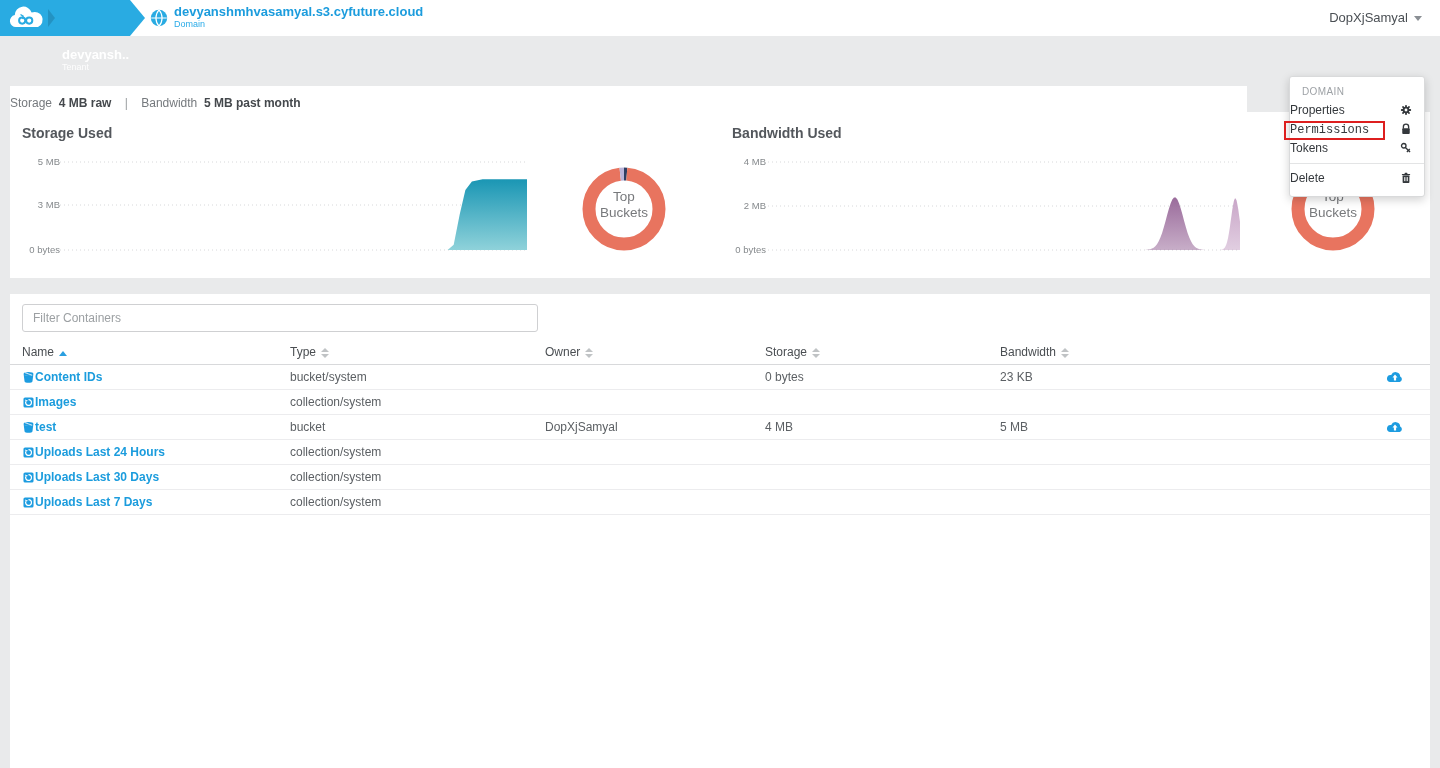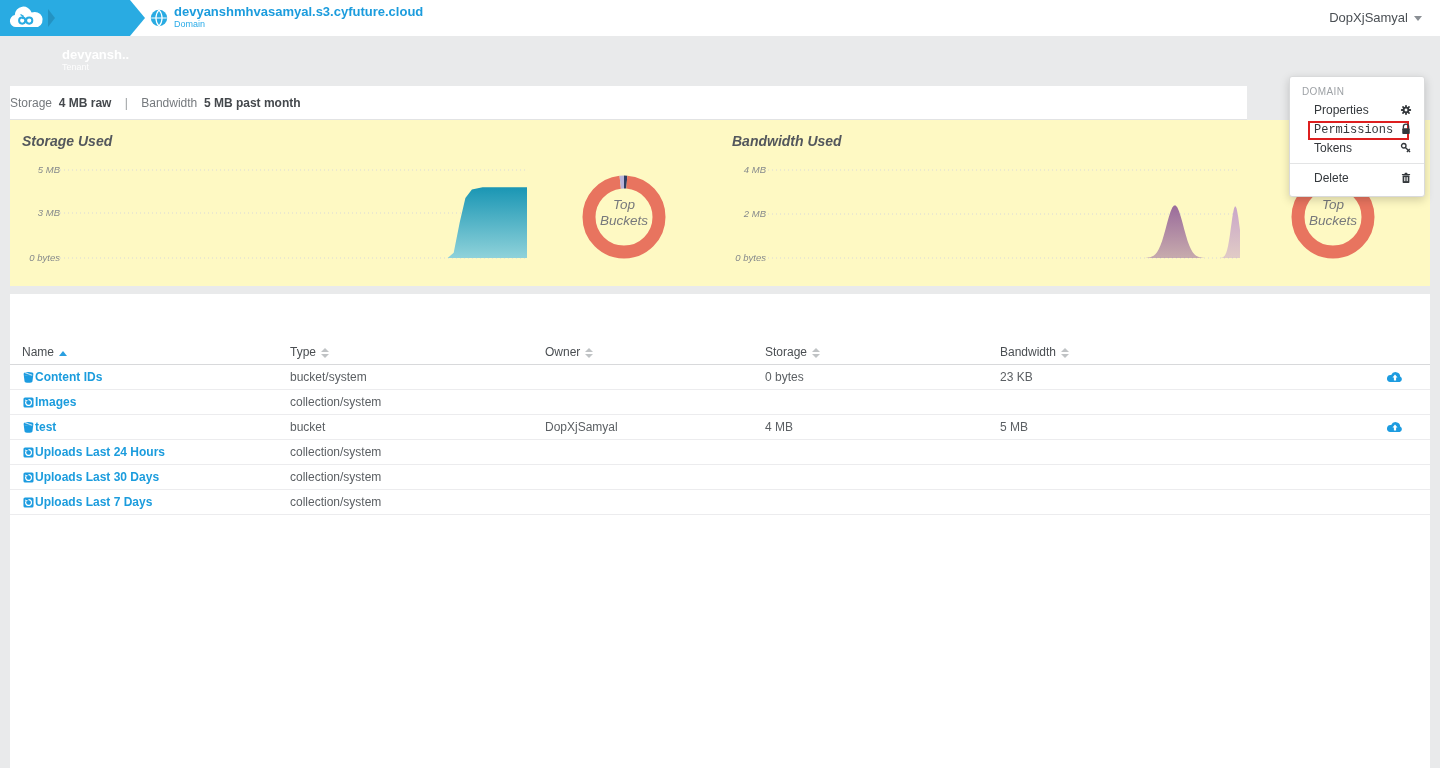--- a/index.html
+++ b/index.html
@@ -31,21 +31,21 @@
   .add-btn b { font-weight:bold; }
   .gear-btn { position:absolute; left:1399px; top:9px; height:25px; line-height:25px; cursor:pointer; }
   .gear-btn .caret { border-top-color:#9aa0a8; margin-left:4px; }
 
   
   .summary { position:absolute; left:10px; top:86px; width:1237px; height:34px; background:#fff; border-bottom:1px solid #e2e3e4; font-size:12px; line-height:34px; color:#75797d; padding-left:0; }
   .summary b { color:#44484c; }
   .summary .sep { margin:0 10px; color:#9a9ea1; }
 
   
-  .charts-panel { position:absolute; left:10px; top:120px; width:1420px; height:166px; background:#fef9c3;font-style:italic; }
+  .charts-panel { position:absolute; left:10px; top:112px; width:1420px; height:166px; background:#ffffff; }
   .chart-title { position:absolute; top:13px; font-size:14px; font-weight:bold; color:#53575c; }
   .ct-storage { left:12px; } .ct-bandwidth { left:722px; }
   .ylabel { position:absolute; font-size:9.5px; color:#85898c; text-align:right; width:50px; }
   .chart-svg { position:absolute; top:40px; }
   .donut { position:absolute; top:55px; width:84px; height:84px; }
   .donut .dlabelc { position:absolute; left:12px; top:22px; width:60px; text-align:center; font-size:13.5px; line-height:1.2; color:#77797c; }
 
   
   .table-panel { position:absolute; left:10px; top:294px; width:1420px; height:474px; background:#fff; }
   .filter-input { position:absolute; left:12px; top:10px; width:516px; height:28px; border:1px solid #cfd0d2; border-radius:3px; padding:0 10px; font-size:12px; font-family:inherit; color:#44484c; }
@@ -59,21 +59,21 @@
   .sort-both .dn { border-top:4px solid #c0c3c5; }
   .tbl-rows { position:absolute; left:0; top:71px; width:1420px; }
   .trow { display:grid; grid-template-columns:268px 255px 220px 235px 1fr 44px; align-items:center; height:25px; padding-left:12px; border-bottom:1px solid #ececee; font-size:12px; color:#5c6064; }
   .name-cell { display:flex; align-items:center; gap:0; }
   .name-link { color:#1b9cdd; font-weight:bold; cursor:pointer; white-space:nowrap; }
   .cloud-cell { text-align:left; cursor:pointer; line-height:0; }
 
   
   .dropdown { position:absolute; left:1289px; top:76px; width:136px; background:#fff; border:1px solid #d9dadb; border-radius:3px; box-shadow:0 3px 10px rgba(0,0,0,0.18); z-index:50; padding:6px 0 8px 0; }
   .menu-section { padding:3px 12px 4px 12px; font-size:10px; color:#9ea2a6; letter-spacing:0.4px; }
-  .menu-item { position:relative; height:19px; line-height:19px; padding:0 24px; font-size:12px; color:#34383c; cursor:pointer; white-space:nowrap; }
+  .menu-item { position:relative; height:19px; line-height:19px; padding:0 0; font-size:12px; color:#34383c; cursor:pointer; white-space:nowrap; }
   .menu-item .mi-icon { position:absolute; right:12px; top:3px; line-height:0; }
   .menu-item.highlighted .mi-label { display:inline-block; border:2px solid #dd1f1f; padding:0 14px 0 4px; margin-left:-6px; line-height:15px;font-family:Liberation Mono, monospace; }
   .menu-divider { border-top:1px solid #e3e4e5; margin:5px 0; }
 </style>
 </head>
 <body>
 
 <div class="screen">
 
   <div class="topbar">
@@ -171,20 +171,21 @@
     </div>
   <div class="ylabel" style="left: 0px; top: 44px;">5 MB</div>
       <div class="ylabel" style="left: 0px; top: 87px;">3 MB</div>
       <div class="ylabel" style="left: 0px; top: 132px;">0 bytes</div>
       <div class="ylabel" style="left: 706px; top: 44px;">4 MB</div>
       <div class="ylabel" style="left: 706px; top: 88px;">2 MB</div>
       <div class="ylabel" style="left: 706px; top: 132px;">0 bytes</div>
     </div>
 
   <div class="table-panel">
+    <input class="filter-input" type="text" placeholder="Filter Containers" style="">
     <div class="tbl-head" id="tbl-head">
         <div class="th"><span>Name</span><span class="sort-asc"></span></div>
         <div class="th"><span>Type</span><span class="sort-both"><i class="up"></i><i class="dn"></i></span></div>
         <div class="th"><span>Owner</span><span class="sort-both"><i class="up"></i><i class="dn"></i></span></div>
         <div class="th"><span>Storage</span><span class="sort-both"><i class="up"></i><i class="dn"></i></span></div>
         <div class="th"><span>Bandwidth</span><span class="sort-both"><i class="up"></i><i class="dn"></i></span></div>
         <div></div>
       </div>
     <div class="tbl-rows" id="tbl-rows">
         <div class="trow">

